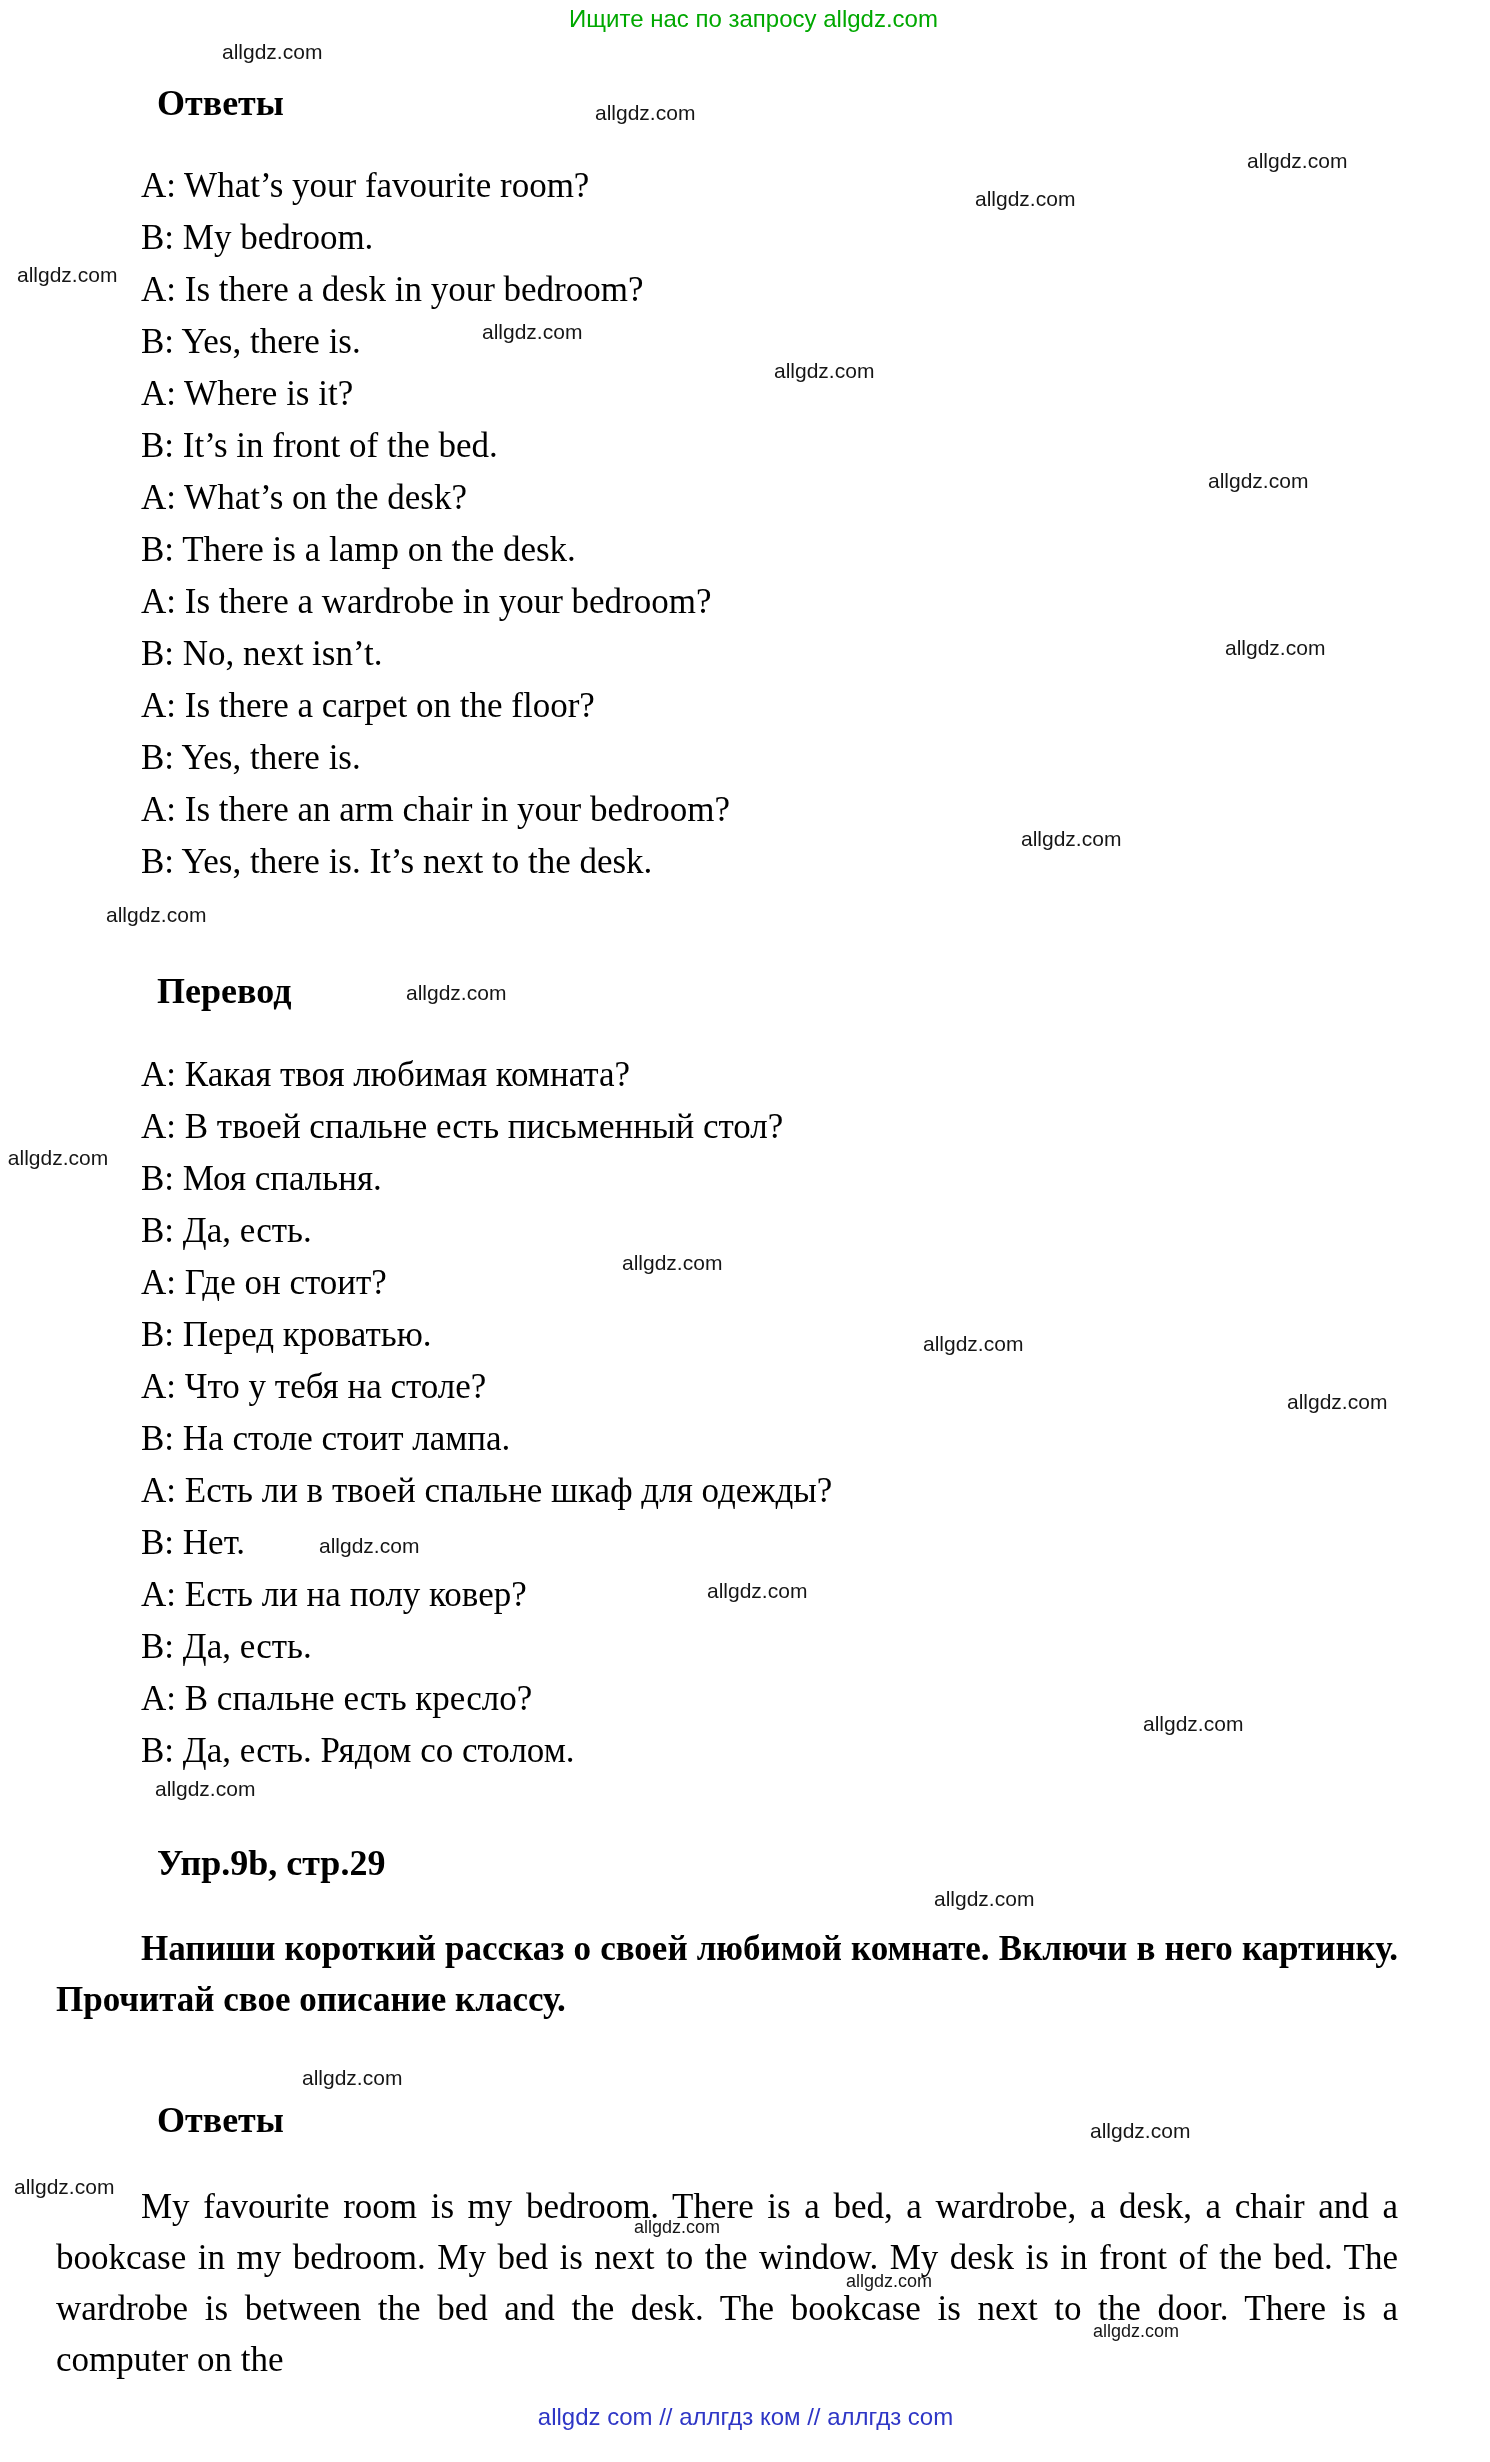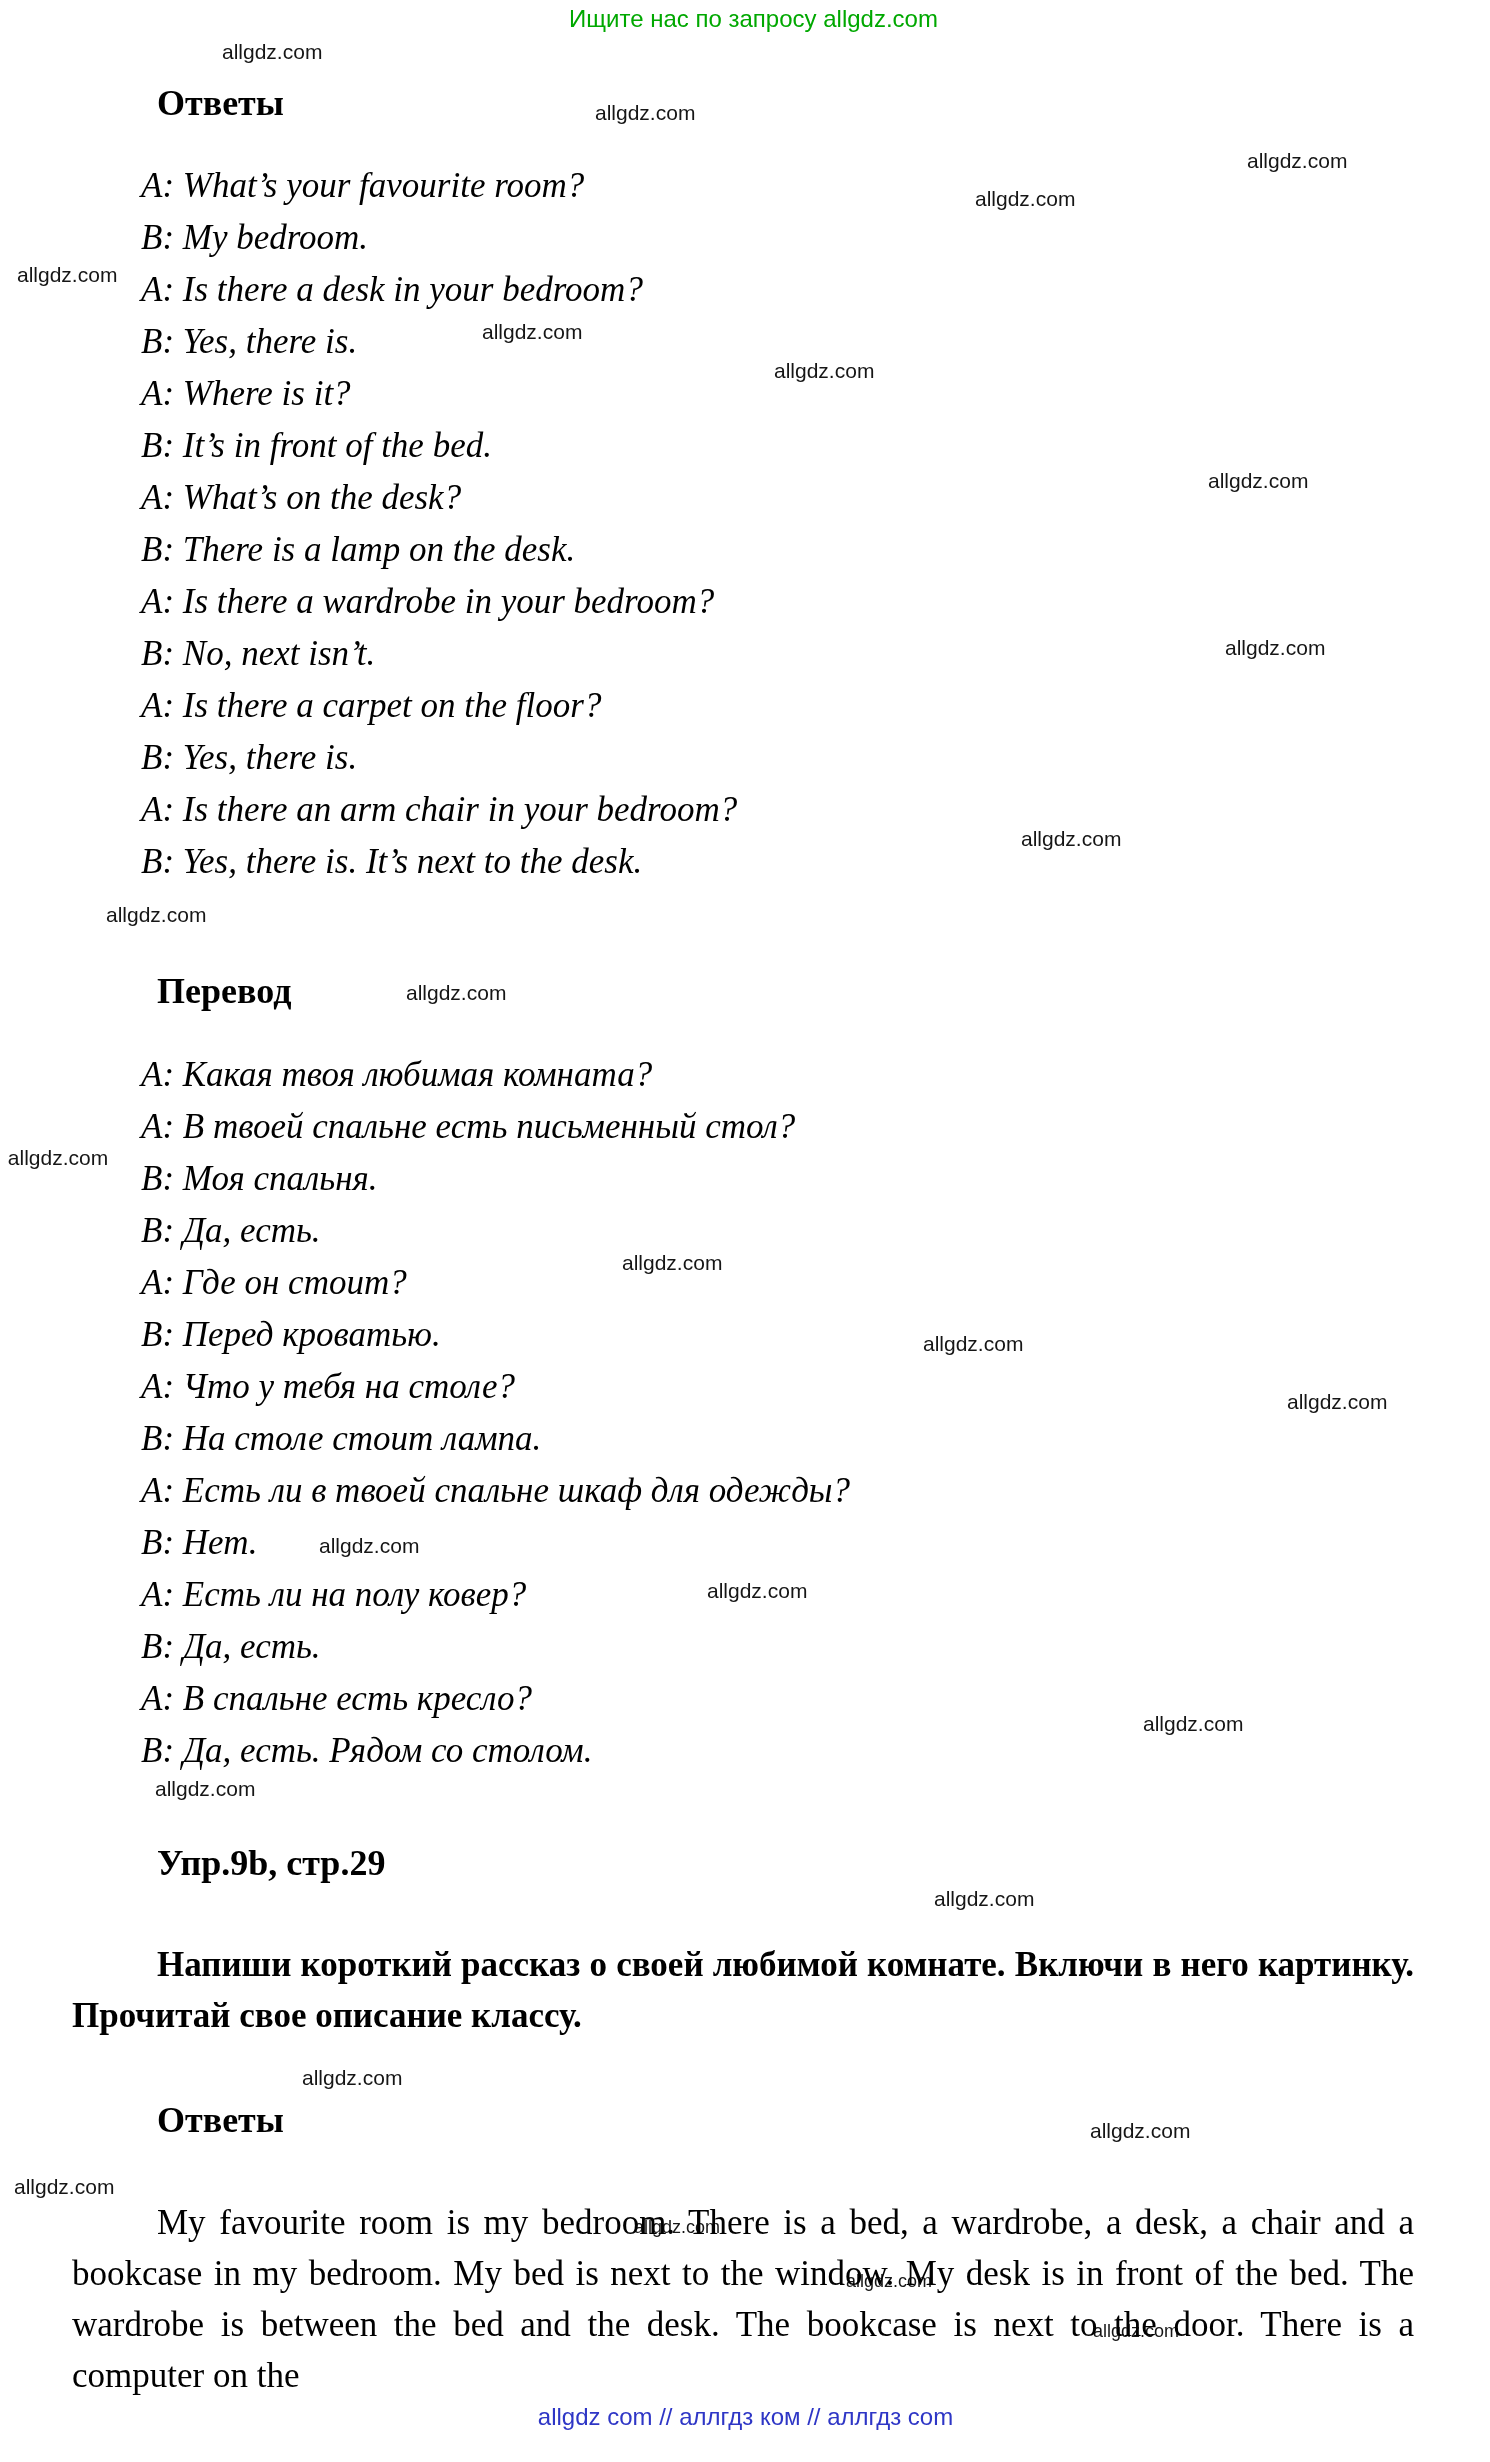--- a/index.html
+++ b/index.html
@@ -16,23 +16,23 @@
   .wm{
     position:absolute;font-family:"Liberation Sans",sans-serif;
     font-size:21px;color:var(--watermark,#161616);white-space:nowrap;
   }
   .wm.small{font-size:18px;}
   .heading{
     position:absolute;left:141px;margin:16px;
     font-size:36px;font-weight:bold;line-height:44px;
   }
   .dialogue{position:absolute;left:141px;font-size:35px;line-height:52px;}
-  .dialogue .line{white-space:nowrap;font-style:italic;}
+  .dialogue .line{white-space:nowrap;}
   .para{
-    position:absolute;left:56px;width:1342px;margin:16px;
+    position:absolute;left:56px;width:1342px;margin:0;
     font-size:35px;line-height:51px;text-align:justify;text-indent:85px;
   }
   .para.bold{font-weight:bold;}
   .footer{
     position:absolute;top:2403px;left:0;width:100%;text-align:center;
     font-family:"Liberation Sans",sans-serif;font-size:24px;
     color:var(--footer_link,#2e36c6);cursor:pointer;
   }
 </style>
 </head>

